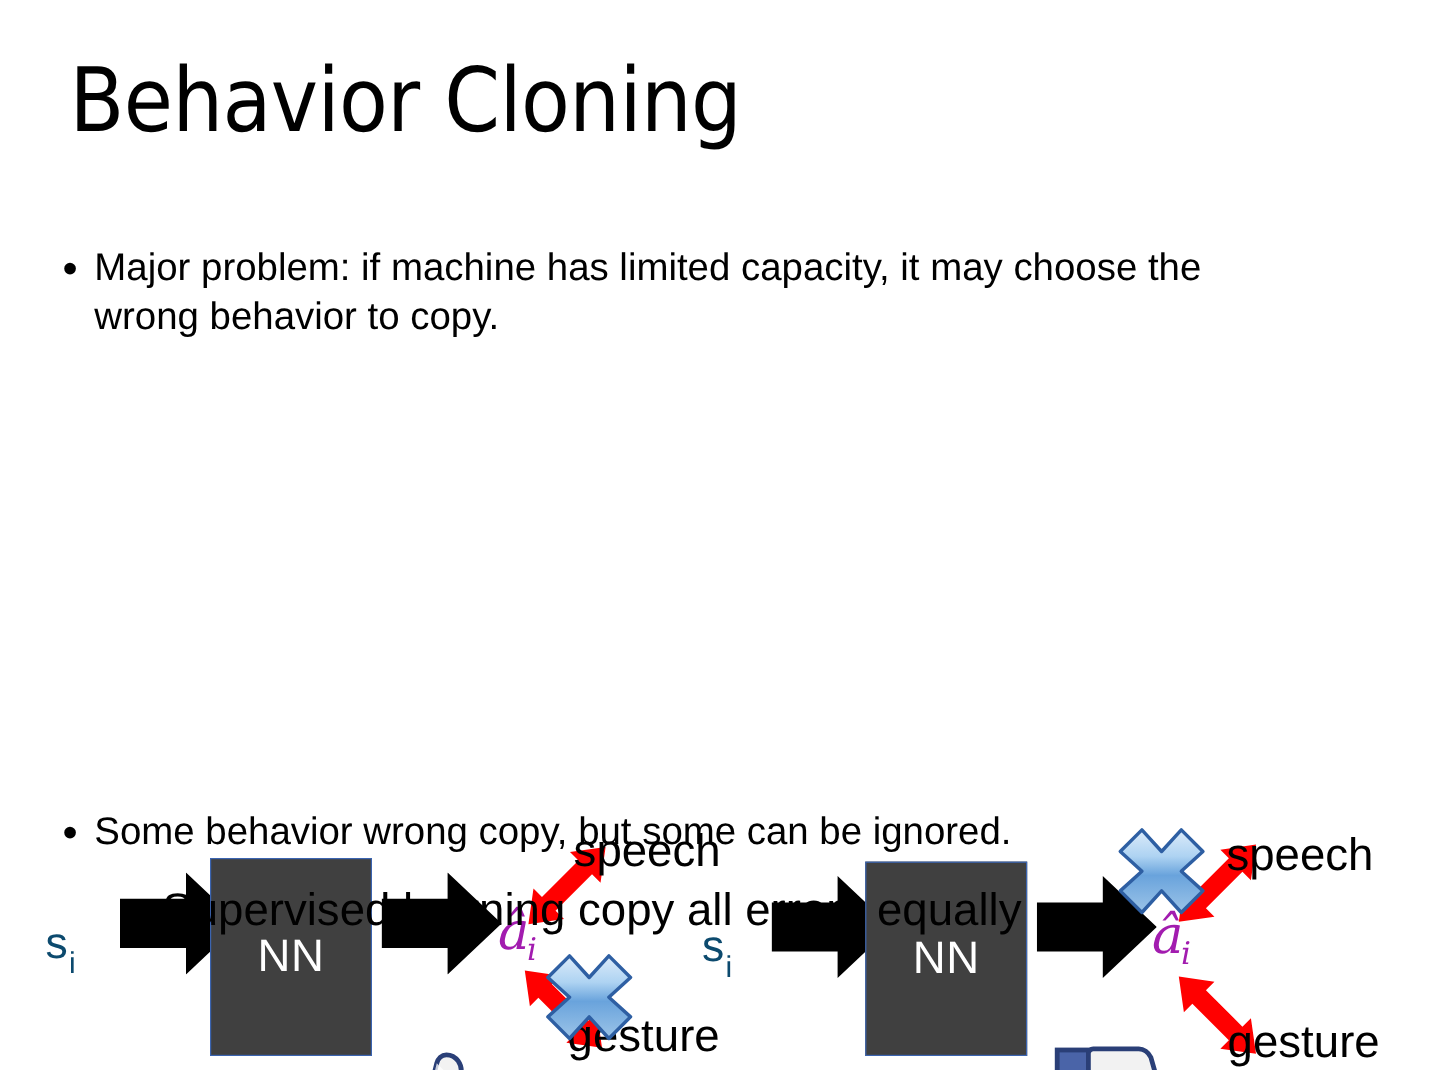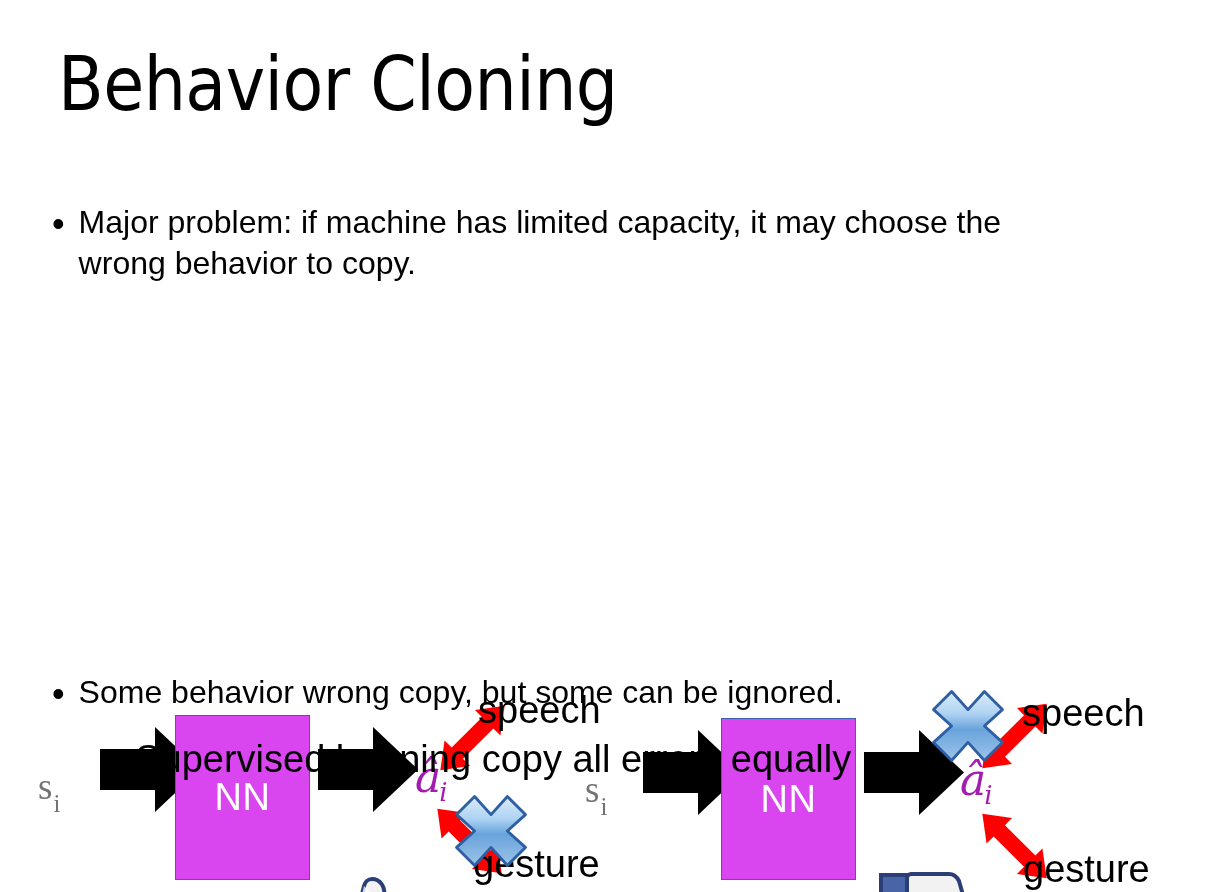--- a/index.html
+++ b/index.html
@@ -79,42 +79,42 @@
     top: 340px;
     width: 560px;
     height: 300px;
   }
   #diagram-left  { left: 30px; }
   #diagram-right { left: 575px; }
 
   
   .s-label {
     position: absolute;
-    font-family: Liberation Serif, serif;
+    font-family: Liberation Sans, sans-serif;
     font-size: 37px;
-    color: #737373;
+    color: #0c4a6e;
     white-space: nowrap;
   }
   .s-label .sub {
     font-size: 25px;
     vertical-align: sub;
     position: relative;
     top: 5px;
     left: 1px;
   }
 
   
   .block-arrow {
     position: absolute;
   }
 
   
   .nn-box {
     position: absolute;
-    background: #d946ef;
+    background: #404040;
     border: 1.5px solid #3B64B0;
     box-sizing: border-box;
     display: flex;
     align-items: center;
     justify-content: center;
   }
   .nn-box .nn-label {
     color: #ffffff;
     font-size: 38px;
     font-family: "Liberation Sans", sans-serif;

